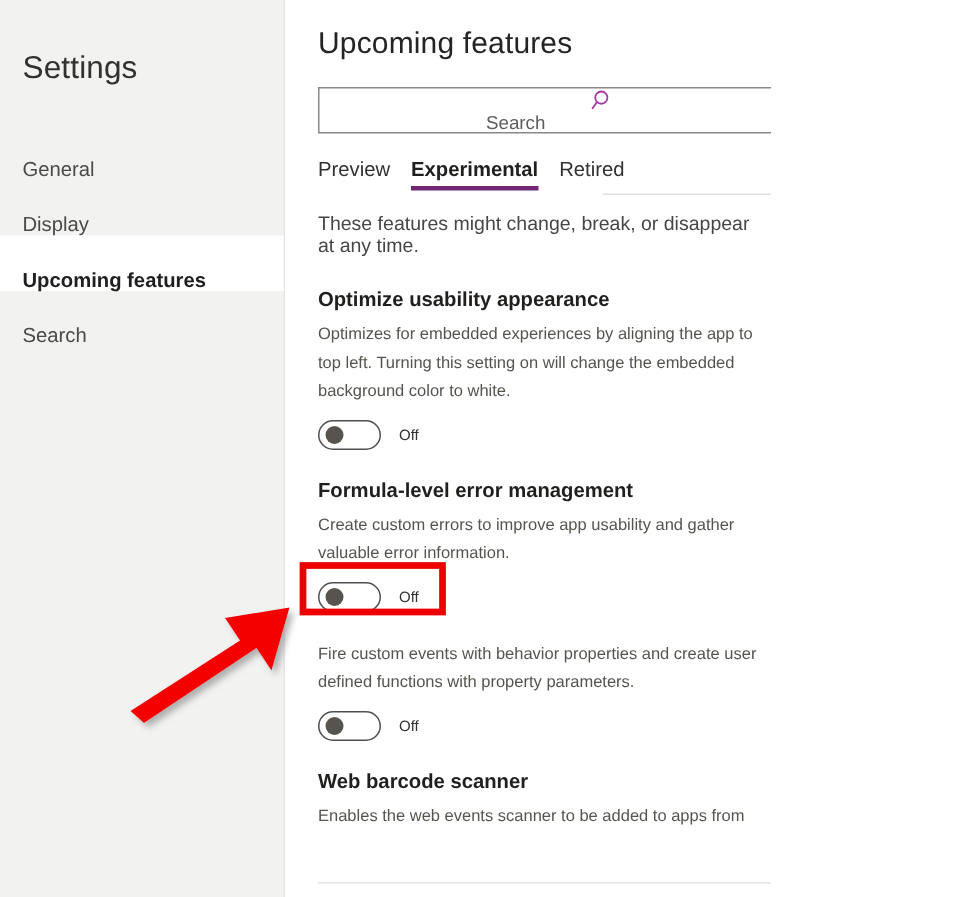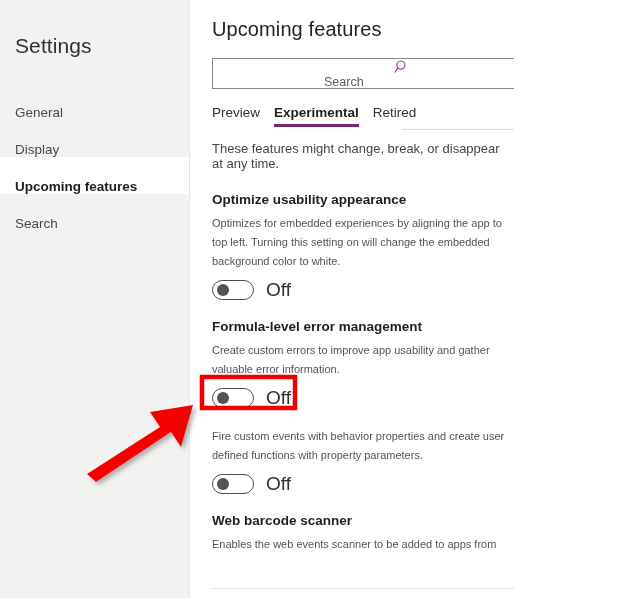--- a/index.html
+++ b/index.html
@@ -186,21 +186,21 @@
   .toggle .knob {
     position: absolute;
     width: 12px;
     height: 12px;
     border-radius: 50%;
     background: #57534f;
     top: 3px;
     left: 4px;
   }
   .toggle-label {
-    font-size: 19px;
+    font-size: 10px;
     color: #323130;
     margin-left: 12px;
   }
 
   .bottom-rule {
     position: absolute;
     left: 22px;
     right: 0;
     bottom: 9px;
     height: 1px;

